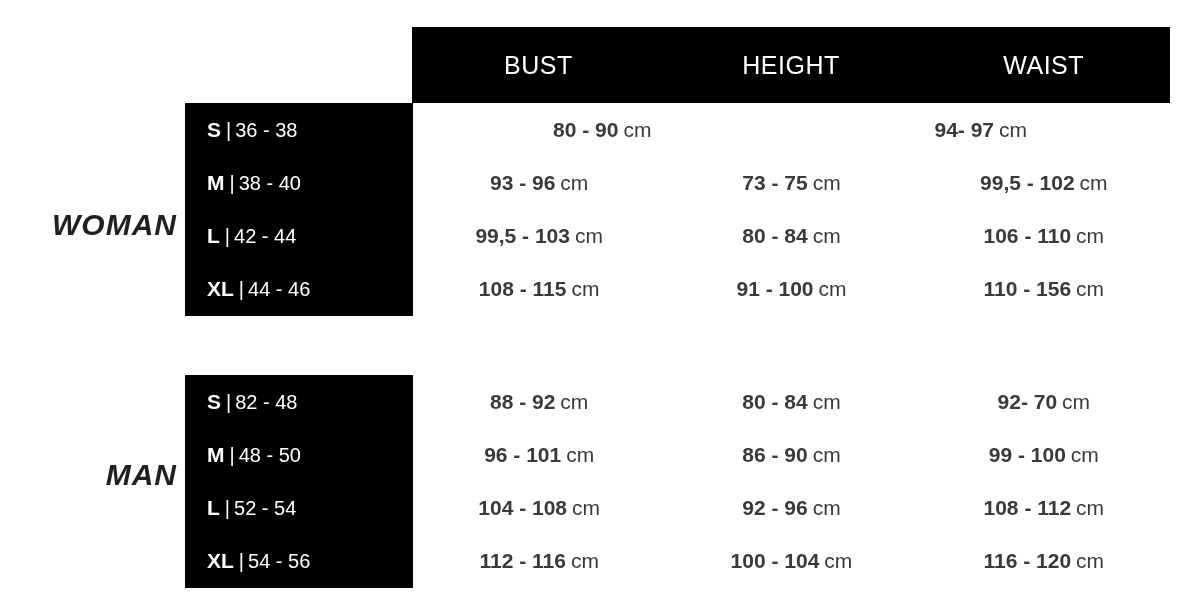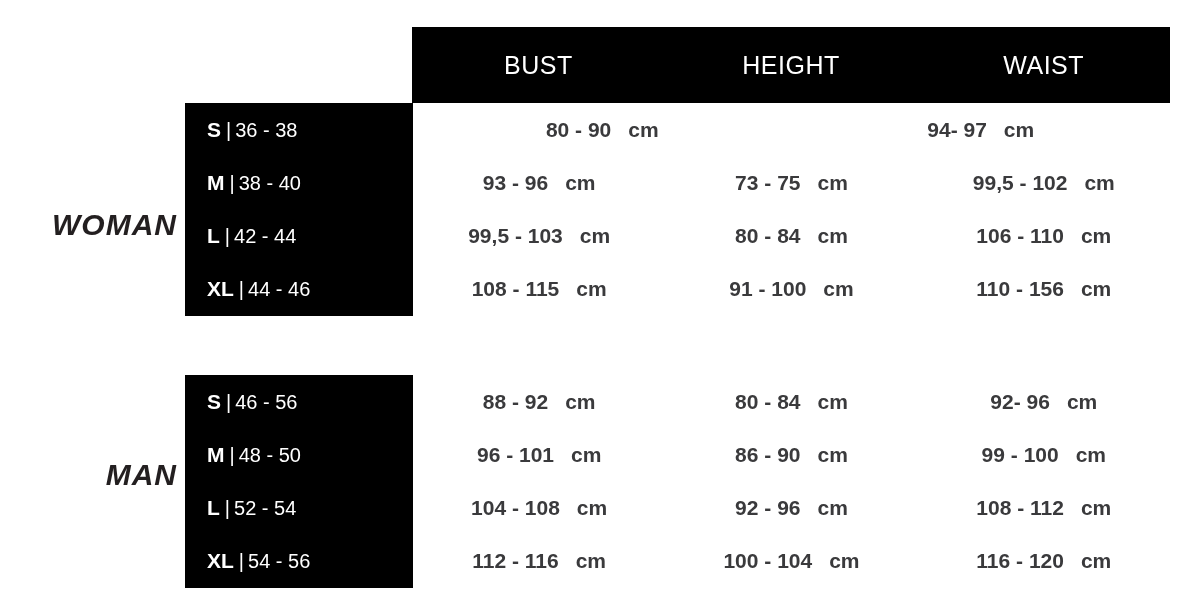--- a/index.html
+++ b/index.html
@@ -111,22 +111,22 @@
     flex: 1 1 0;
     text-align: center;
     font-size: 21px;
     color: #3a3a3c;
     white-space: nowrap;
   }
   .cell-meas .val {
     font-weight: bold;
   }
   .cell-meas .unit {
-    font-weight: bold;
-    padding-left: 17px;
+    font-weight: normal;
+    padding-left: 5px;
   }
 </style>
 </head>
 <body>
 
 <div class="sheet">
 
   <div class="header-band"></div>
   <div class="header-row">
     <div class="header-cell">BUST</div>
@@ -198,30 +198,30 @@
 
   </div>
 
   <div class="size-block man"></div>
   <div class="group-title man">MAN</div>
 
   <div class="rows man">
 
     <div class="row">
       <div class="cell-size">
-        <span class="sz">S</span><span class="sep">|</span><span class="num">46 - 56</span>
+        <span class="sz">S</span><span class="sep">|</span><span class="num">82 - 48</span>
       </div>
       <div class="cell-meas">
         <span class="val">88 - 92</span><span class="unit">cm</span>
       </div>
       <div class="cell-meas">
         <span class="val">80 - 84</span><span class="unit">cm</span>
       </div>
       <div class="cell-meas">
-        <span class="val">92- 96</span><span class="unit">cm</span>
+        <span class="val">92- 70</span><span class="unit">cm</span>
       </div>
     </div>
 
     <div class="row">
       <div class="cell-size">
         <span class="sz">M</span><span class="sep">|</span><span class="num">48 - 50</span>
       </div>
       <div class="cell-meas">
         <span class="val">96 - 101</span><span class="unit">cm</span>
       </div>

